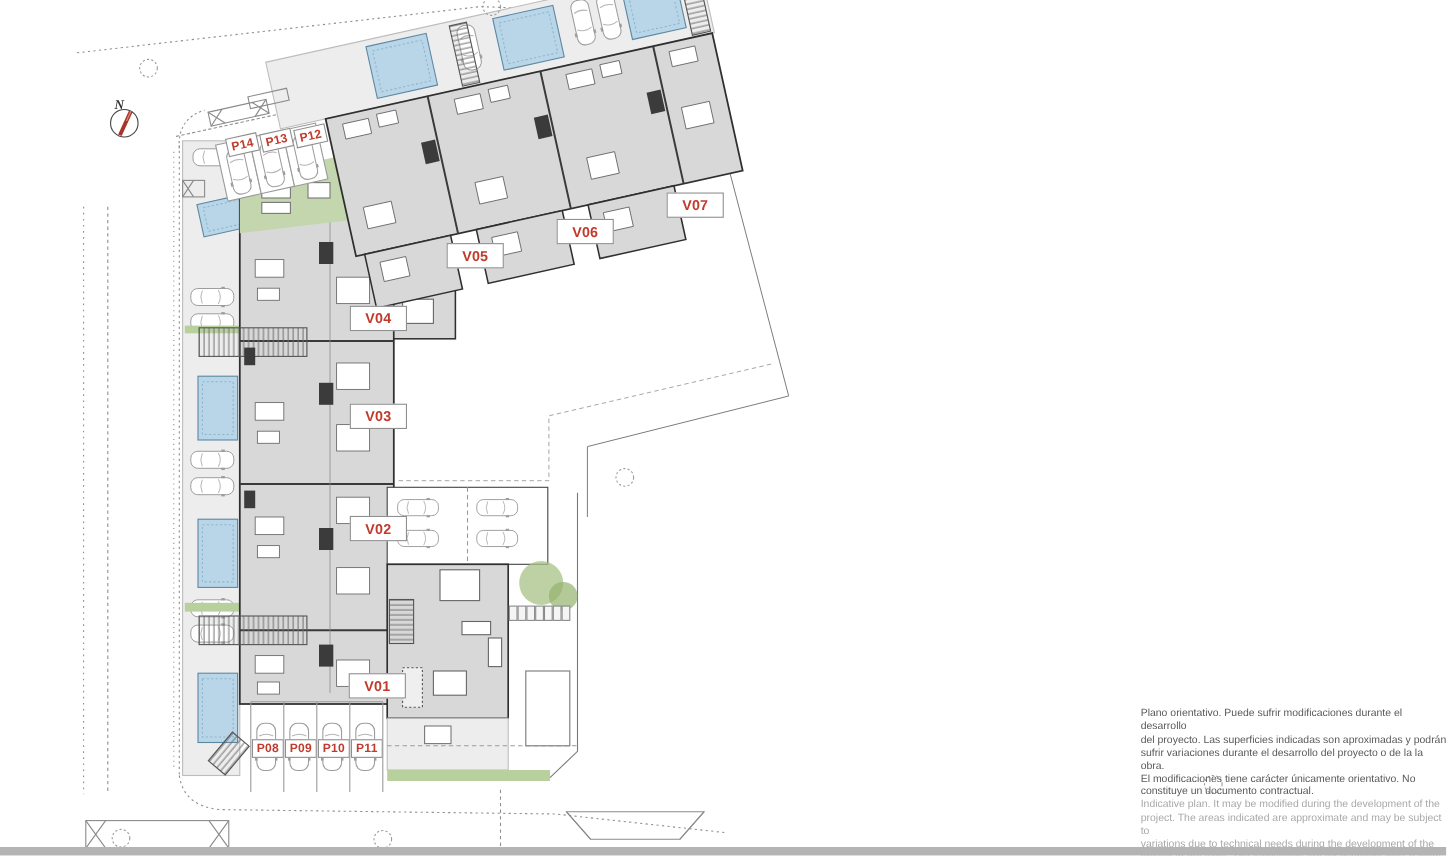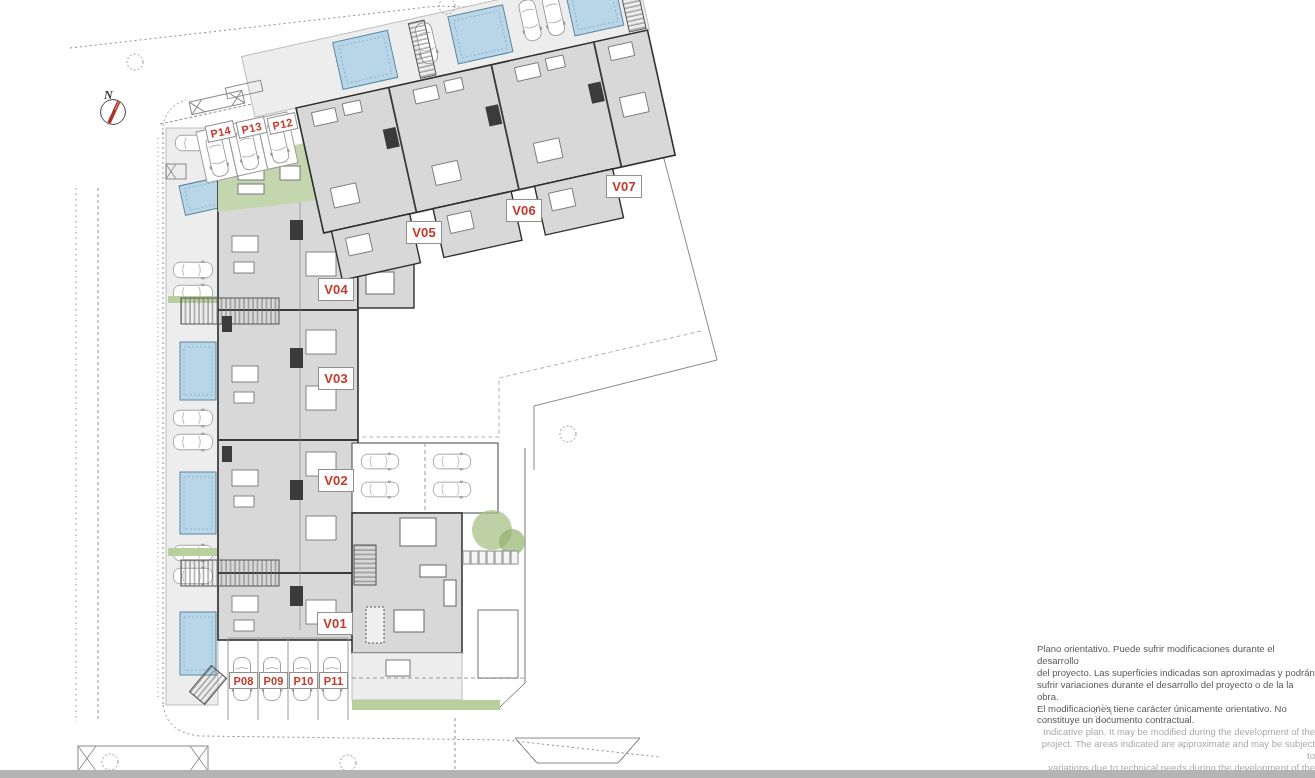--- a/index.html
+++ b/index.html
@@ -2,29 +2,29 @@
 <html><head>
 <meta charset="utf-8">
 <style>
   html,body{margin:0;padding:0;background:#fff;}
   #stage{position:relative;width:1315px;height:778px;background:#fff;overflow:hidden;
          font-family:"Liberation Sans", sans-serif;}
   #plan-svg{position:absolute;left:0;top:0;}
   .lbl{position:absolute;display:flex;align-items:center;justify-content:center;
        background:#fff;border:1px solid #8f8f8f;color:#c23a2b;font-weight:bold;
        box-sizing:border-box;letter-spacing:.2px;}
-  .vlbl{width:36px;height:23px;font-size:13px;}
+  .vlbl{width:52px;height:23px;font-size:13px;}
   .plbl{width:29px;height:17px;font-size:11px;}
   .tilt{transform:rotate(-12.5deg);}
   #compass-n{position:absolute;left:104px;top:88px;color:#333;font-style:italic;
        font-weight:bold;font-size:12px;font-family:"Liberation Serif",serif;}
   #disclaimer{position:absolute;left:1037px;top:643px;width:278px;font-size:9.5px;
        line-height:11.9px;}
   .es-line{color:#585858;}
-  .en-line{color:#a9a9a9;text-align:right;}
+  .en-line{color:#a9a9a9;}
   #bottom-bar{position:absolute;left:0;top:770px;width:1315px;height:8px;background:#b4b4b4;}
 </style>
 </head>
 <body>
 
 <div id="stage">
 
 <svg id="plan-svg" width="1315" height="778" viewBox="0 0 1315 778">
   <defs>
     <symbol id="car" viewBox="0 0 46 22">

